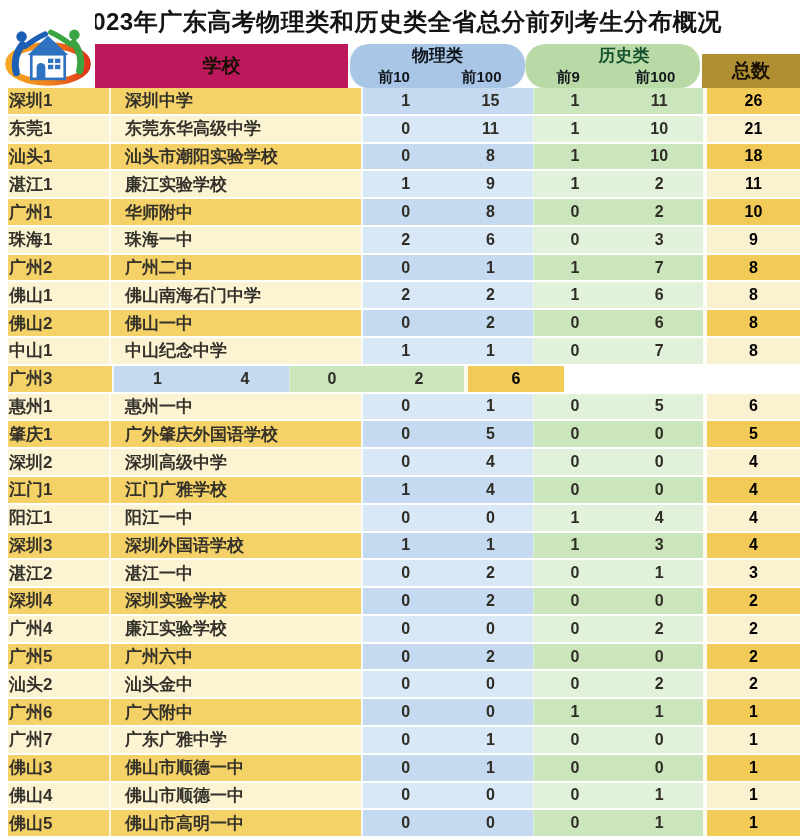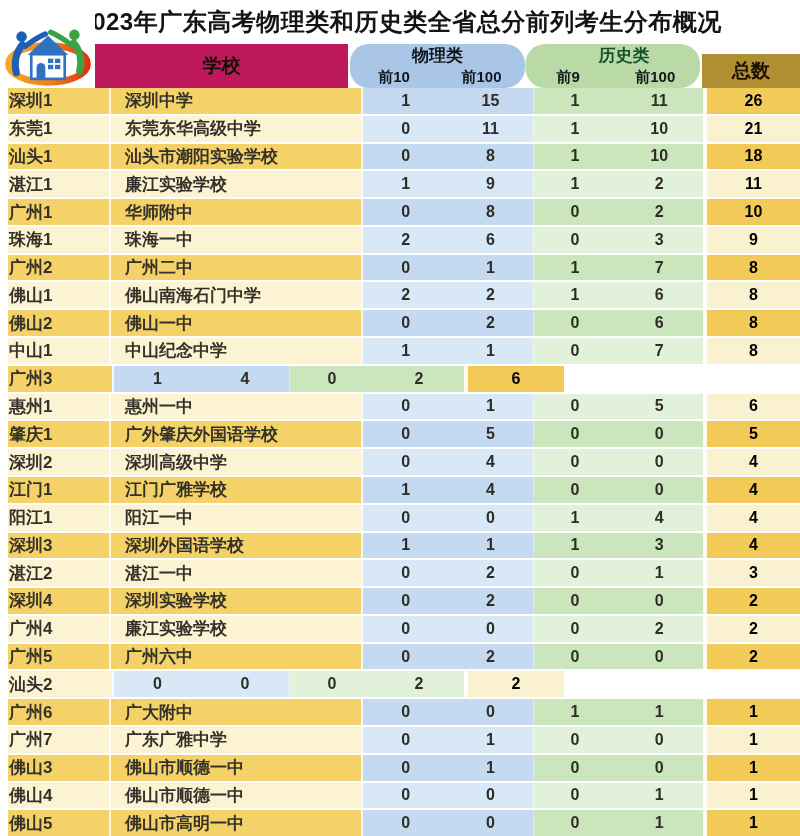--- a/index.html
+++ b/index.html
@@ -321,20 +321,21 @@
         <div class="cell city">广州5</div>
         <div class="cell school">广州六中</div>
         <div class="cell p10">0</div>
         <div class="cell p100">2</div>
         <div class="cell h9">0</div>
         <div class="cell h100">0</div>
         <div class="cell total">2</div>
       </div>
       <div class="row">
         <div class="cell city">汕头2</div>
+        <div class="cell school">汕头金中</div>
         <div class="cell p10">0</div>
         <div class="cell p100">0</div>
         <div class="cell h9">0</div>
         <div class="cell h100">2</div>
         <div class="cell total">2</div>
       </div>
       <div class="row">
         <div class="cell city">广州6</div>
         <div class="cell school">广大附中</div>
         <div class="cell p10">0</div>

